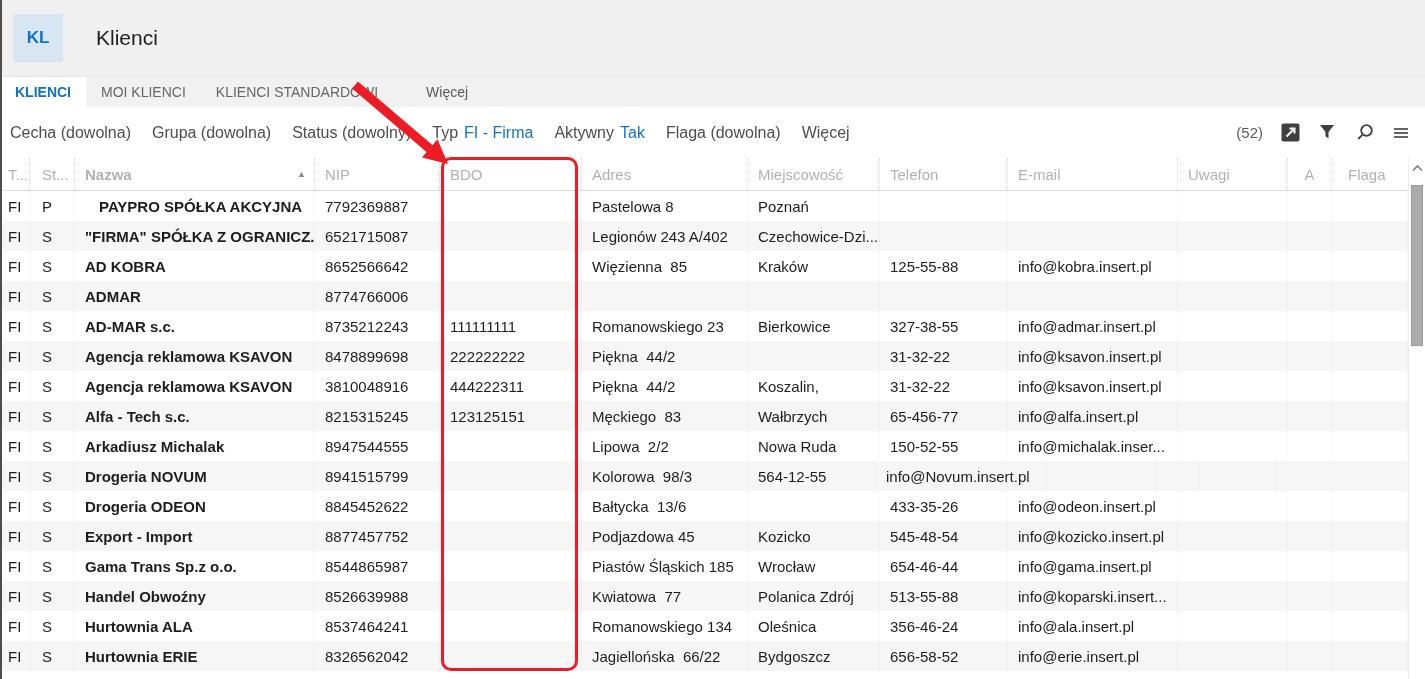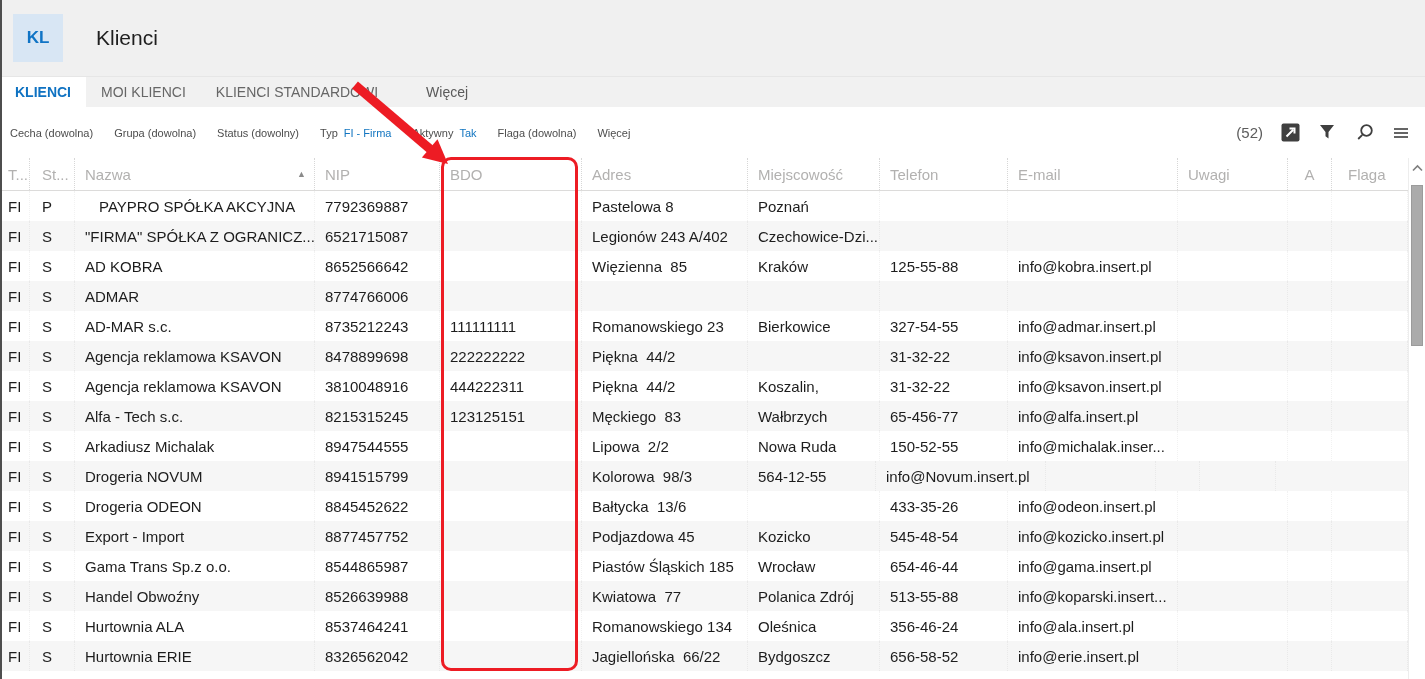--- a/index.html
+++ b/index.html
@@ -19,21 +19,21 @@
   .tabbar{position:absolute;left:0;top:76px;width:100%;height:31px;background:#f1f1f1;
        border-top:1px solid #e6e6e6;display:flex;align-items:stretch;box-sizing:border-box;}
   .tab{display:flex;align-items:center;padding:0 15px;font-size:14px;color:#666;cursor:default;white-space:nowrap;}
   .tab.active{background:#fff;color:#0f72c2;font-weight:bold;}
   .tab.more-tab{margin-left:18px;color:#5a5a5a;}
 
   
   .filterbar{position:absolute;left:0;top:107px;width:100%;height:51px;background:#fff;
        display:flex;align-items:center;box-sizing:border-box;padding:0 14px 0 10px;}
   .filters{display:flex;align-items:center;gap:21px;}
-  .f-item{display:flex;align-items:center;gap:6px;font-size:11px;color:#4d4d4d;white-space:nowrap;}
+  .f-item{display:flex;align-items:center;gap:6px;font-size:16px;color:#4d4d4d;white-space:nowrap;}
   .f-value{color:#1275c0;}
   .filter-right{margin-left:auto;display:flex;align-items:center;gap:17px;}
   .count{font-size:15px;color:#5c5c5c;}
   .icon{display:inline-flex;width:20px;height:20px;align-items:center;justify-content:center;}
 
   
   .thead{position:absolute;left:0;top:158px;width:1408px;height:33px;background:#fff;
        border-bottom:1px solid #dcdbda;display:flex;box-sizing:border-box;}
   .hcell{position:relative;display:flex;align-items:center;box-sizing:border-box;
        padding-left:10px;font-size:15px;color:#b2b1b0;border-right:1px dotted #d7d7d7;
@@ -43,21 +43,21 @@
   .h-center{justify-content:center;padding-left:0;}
   .h-flaga{padding-left:16px;}
 
   .tbody{position:absolute;left:0;top:191px;width:1408px;}
   .trow{display:flex;height:30px;background:#fff;}
   .trow.alt{background:#f6f6f6;}
   .tcell{display:flex;align-items:center;box-sizing:border-box;padding-left:10px;font-size:15px;
        color:#1d1d1d;overflow:hidden;white-space:pre;border-right:1px dotted rgba(0,0,0,0.05);}
   .tcell.indent{padding-left:24px;}
   .c0{width:30px;flex:0 0 30px;}  .c1{width:45px;flex:0 0 45px;}
-  .c2{width:240px;flex:0 0 240px;}.c3{width:125px;flex:0 0 125px;}
+  .c2{width:240px;flex:0 0 240px;font-weight:bold;}.c3{width:125px;flex:0 0 125px;}
   .c4{width:142px;flex:0 0 142px;}.c5{width:166px;flex:0 0 166px;}
   .c6{width:132px;flex:0 0 132px;}.c7{width:128px;flex:0 0 128px;}
   .c8{width:170px;flex:0 0 170px;}.c9{width:110px;flex:0 0 110px;}
   .c10{width:44px;flex:0 0 44px;} .c11{width:76px;flex:0 0 76px;}
   .c0{padding-left:8px;}.c1{padding-left:12px;}
 
   
   .vscroll{position:absolute;right:0;top:158px;width:17px;height:521px;background:#fff;border-left:1px solid #ededed;box-sizing:border-box;}
   .scroll-btn{position:absolute;left:0;top:2px;width:16px;height:16px;display:flex;align-items:center;justify-content:center;}
   .scroll-thumb{position:absolute;left:2px;top:27px;width:12px;height:161px;background:#ababab;border:1px solid #9b9b9b;box-sizing:border-box;}
@@ -213,21 +213,21 @@
         <div class="tcell c11"></div>
       </div>
       <div class="trow">
         <div class="tcell c0">FI</div>
         <div class="tcell c1">S</div>
         <div class="tcell c2">AD-MAR s.c.</div>
         <div class="tcell c3">8735212243</div>
         <div class="tcell c4">111111111</div>
         <div class="tcell c5">Romanowskiego 23</div>
         <div class="tcell c6">Bierkowice</div>
-        <div class="tcell c7">327-54-55</div>
+        <div class="tcell c7">327-38-55</div>
         <div class="tcell c8">info@admar.insert.pl</div>
         <div class="tcell c9"></div>
         <div class="tcell c10"></div>
         <div class="tcell c11"></div>
       </div>
       <div class="trow alt">
         <div class="tcell c0">FI</div>
         <div class="tcell c1">S</div>
         <div class="tcell c2">Agencja reklamowa KSAVON</div>
         <div class="tcell c3">8478899698</div>

